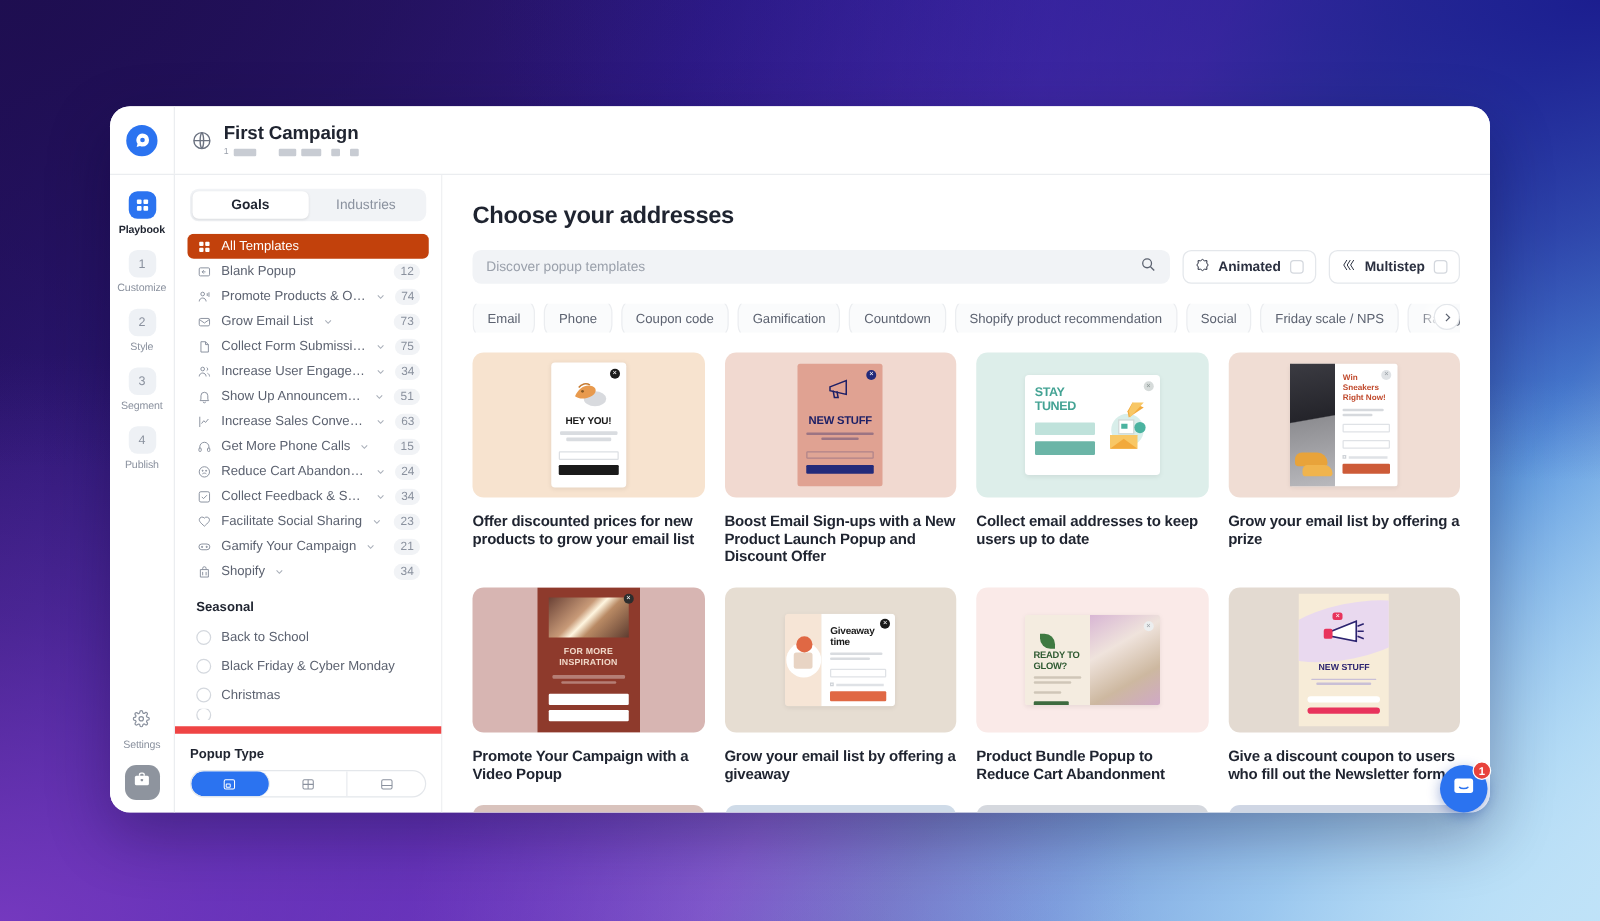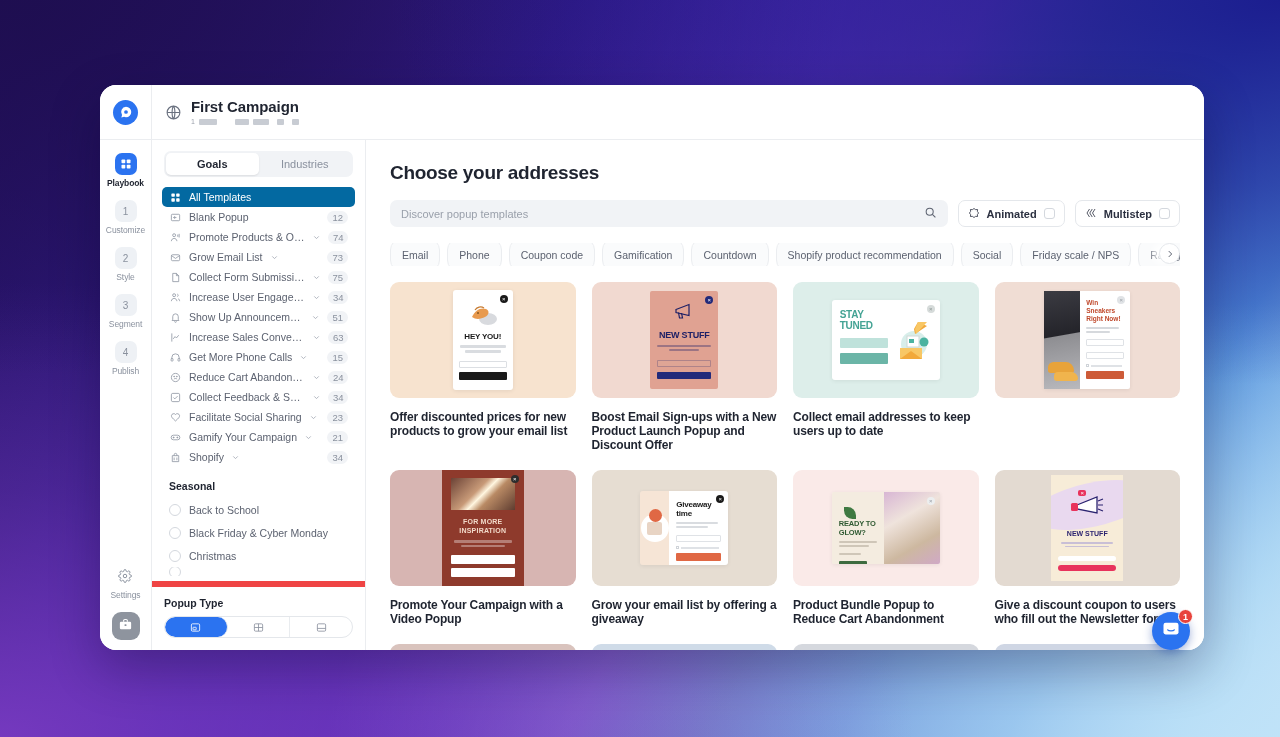--- a/index.html
+++ b/index.html
@@ -35,21 +35,21 @@
       radial-gradient(120% 90% at 100% 0%, rgba(26,26,140,0.95) 0%, rgba(26,26,140,0.55) 28%, rgba(26,26,140,0) 58%),
       radial-gradient(110% 85% at 0% 0%, rgba(30,14,80,0.98) 0%, rgba(30,14,80,0.5) 30%, rgba(30,14,80,0) 60%),
       radial-gradient(110% 95% at 0% 100%, rgba(128,62,200,0.85) 0%, rgba(128,62,200,0.35) 35%, rgba(128,62,200,0) 65%),
       radial-gradient(120% 95% at 100% 100%, rgba(190,226,248,0.95) 0%, rgba(190,226,248,0.45) 32%, rgba(190,226,248,0) 62%);
     pointer-events: none;
   }
 
   
   .app-window {
     position: absolute;
-    left: 100px;
+    left: 88px;
     top: 85px;
     width: 1104px;
     height: 565px;
     background: #ffffff;
     border-radius: 16px;
     box-shadow: 0 18px 50px rgba(10,5,40,0.32);
     overflow: hidden;
     display: flex;
     flex-direction: column;
     z-index: 2;
@@ -188,21 +188,21 @@
   .cat-item {
     display: flex; align-items: center;
     height: 20px;
     margin-bottom: 0px;
     padding: 0 7px;
     border-radius: 5px;
     cursor: pointer;
     gap: 7px;
   }
   .cat-item + .cat-item { margin-top: 0px; }
-  .cat-item.active { background: #0369a1; }
+  .cat-item.active { background: #c2410c; }
   .cat-ico { width: 13px; min-width:13px; height:13px; color: #8a919e; display:flex; align-items:center; justify-content:center; }
   .cat-item.active .cat-ico { color: #fff; }
   .cat-name {
     font-size: 10.5px; color: #5c6270;
     white-space: nowrap; overflow: hidden; text-overflow: ellipsis;
   }
   .cat-item.active .cat-name { color: #fff; font-weight: 400; }
   .cat-caret { color: #a9afb9; display:flex; }
   .cat-count {
     margin-left: auto;
@@ -965,20 +965,21 @@
                 <div class="inp"></div>
                 <div class="inp"></div>
                 <div class="chk">
                     <span class="chkb"></span>
                     <span class="chkl"></span>
                   </div>
                 <div class="btn"></div>
               </div>
             </div>
           </div>
+          <div class="card-title">Grow your email list by offering a prize</div>
         </div>
 
         <div class="card">
           <div class="card-thumb" style="background:#d7b5b2">
             <div class="m5 mini">
               <div class="close-dot" style="background:#2d2d2d">×</div>
               <div class="vid"></div>
               <div class="h1">FOR MORE INSPIRATION</div>
               <div class="sub"></div>
               <div class="sub2"></div>

